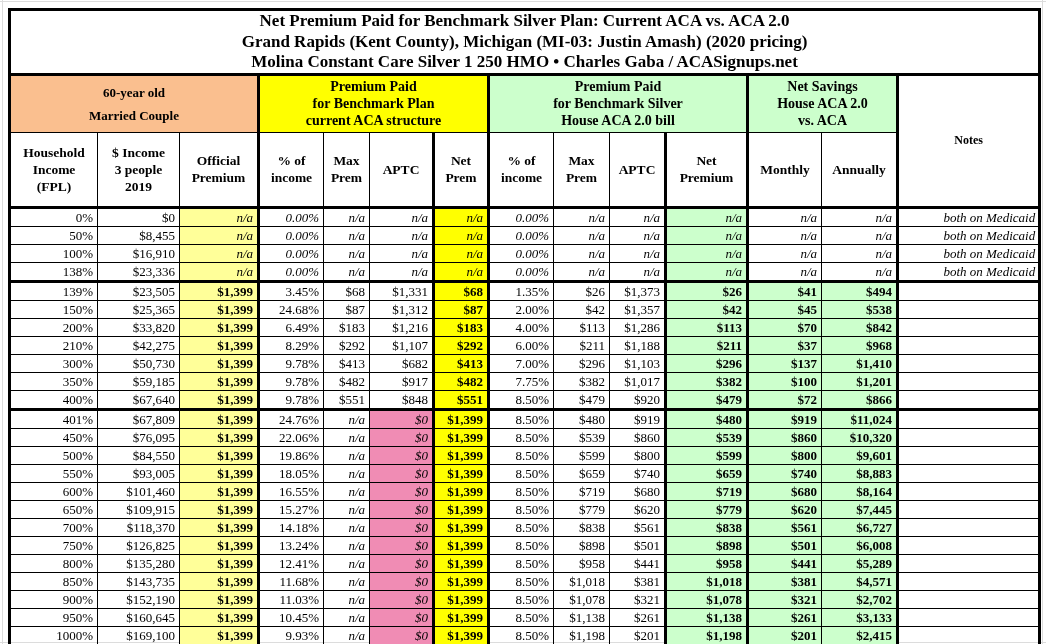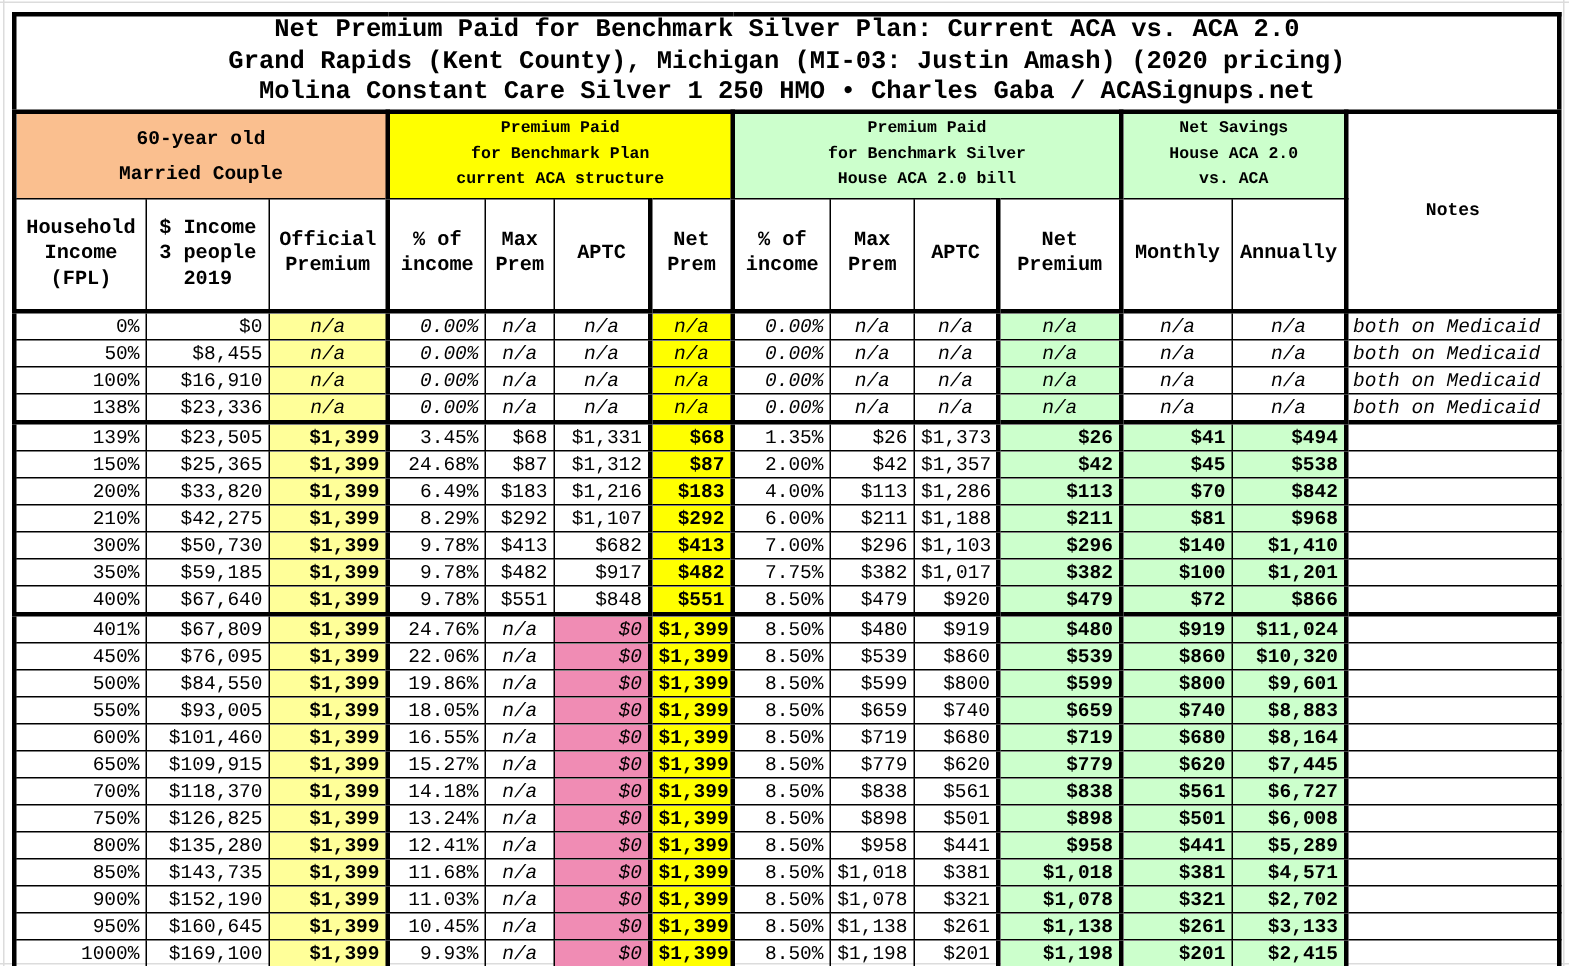--- a/index.html
+++ b/index.html
@@ -1,54 +1,54 @@
 <!DOCTYPE html>
 <html style="--peach: #FABF8F; --yellow: #FFFF00; --light_yellow: #FFFF99; --light_green: #CCFFCC; --pink: #F08CB4; --border: #000000;"><head>
 <meta charset="utf-8">
 <style>
   html,body{margin:0;padding:0;background:#fff;}
   .page{position:relative;width:1046px;height:644px;background:#ffffff;
-        font-family:Liberation Mono, monospace;overflow:hidden;}
+        font-family:Liberation Serif, serif;overflow:hidden;}
   
   .grid{position:absolute;background:#dcdcdc;}
   .grid.v{width:1px;top:0;height:644px;}
   .grid.h{height:1px;left:0;width:1046px;}
 
   table{position:absolute;left:8px;top:8px;width:1030px;
         border-collapse:collapse;table-layout:fixed;
         border:3px solid #000;}
   td,th{border:1px solid #000;padding:0 4px;font-size:13px;color:#000;
         overflow:hidden;white-space:nowrap;text-align:right;vertical-align:middle;}
 
   
   td.title{height:61px;text-align:center;font-weight:bold;font-size:17px;
            line-height:20.5px;border-bottom:3px solid #000;white-space:pre-line;background:#fff;}
 
   
-  th.g{height:56px;text-align:center;font-weight:bold;font-size:11px;
+  th.g{height:56px;text-align:center;font-weight:bold;font-size:14px;
        line-height:17px;white-space:pre-line;}
   th.demo{font-size:13px;line-height:23px;background:var(--peach,#FABF8F);}
   th.notesHead{background:#fff;font-size:12px;}
 
   
   th.ch{height:73px;text-align:center;font-weight:bold;font-size:13.5px;
         line-height:17px;white-space:pre-line;background:#fff;}
 
   
   tbody td{height:17px;line-height:17px;}
   .bg-yellow{background:var(--yellow,#FFFF00);}
   .bg-lyellow{background:var(--light_yellow,#FFFF99);}
   .bg-lgreen{background:var(--light_green,#CCFFCC);}
   .bg-pink{background:var(--pink,#F08CB4);}
   .thickL{border-left:3px solid #000;}
   tr.hline td,tr.hline th,.hbottom{border-bottom:3px solid #000;}
   .b{font-weight:bold;}
   .it{font-style:italic;}
-  .na{text-align:center;font-style:italic;margin-top:29px;}
-  td.notes{text-align:left;padding:0 3px;font-style:italic;}
+  .na{text-align:right;font-style:italic;margin-top:29px;}
+  td.notes{text-align:right;padding:0 3px;font-style:italic;}
   tr.medicaid td{font-style:italic;}
   tr.medicaid td.fpl,tr.medicaid td.inc{font-style:normal;}
 </style>
 </head>
 <body>
 
 <div class="page">
 
   <div class="grid v" style="left:2px"></div>
   <div class="grid v" style="left:1042px"></div>
@@ -237,37 +237,37 @@
           <td class="inc">$42,275</td>
           <td class="official bg-lyellow b">$1,399</td>
           <td class="pct1 thickL">8.29%</td>
           <td class="max1">$292</td>
           <td class="aptc1">$1,107</td>
           <td class="net1 bg-yellow thickL b">$292</td>
           <td class="pct2 thickL">6.00%</td>
           <td class="max2">$211</td>
           <td class="aptc2">$1,188</td>
           <td class="net2 bg-lgreen thickL b">$211</td>
-          <td class="mon thickL b bg-lgreen">$81</td>
+          <td class="mon thickL b bg-lgreen">$37</td>
           <td class="ann b bg-lgreen">$968</td>
           <td class="notes thickL"></td>
         </tr>
         <tr class="sub">
           <td class="fpl">300%</td>
           <td class="inc">$50,730</td>
           <td class="official bg-lyellow b">$1,399</td>
           <td class="pct1 thickL">9.78%</td>
           <td class="max1">$413</td>
           <td class="aptc1">$682</td>
           <td class="net1 bg-yellow thickL b">$413</td>
           <td class="pct2 thickL">7.00%</td>
           <td class="max2">$296</td>
           <td class="aptc2">$1,103</td>
           <td class="net2 bg-lgreen thickL b">$296</td>
-          <td class="mon thickL b bg-lgreen">$140</td>
+          <td class="mon thickL b bg-lgreen">$137</td>
           <td class="ann b bg-lgreen">$1,410</td>
           <td class="notes thickL"></td>
         </tr>
         <tr class="sub">
           <td class="fpl">350%</td>
           <td class="inc">$59,185</td>
           <td class="official bg-lyellow b">$1,399</td>
           <td class="pct1 thickL">9.78%</td>
           <td class="max1">$482</td>
           <td class="aptc1">$917</td>

